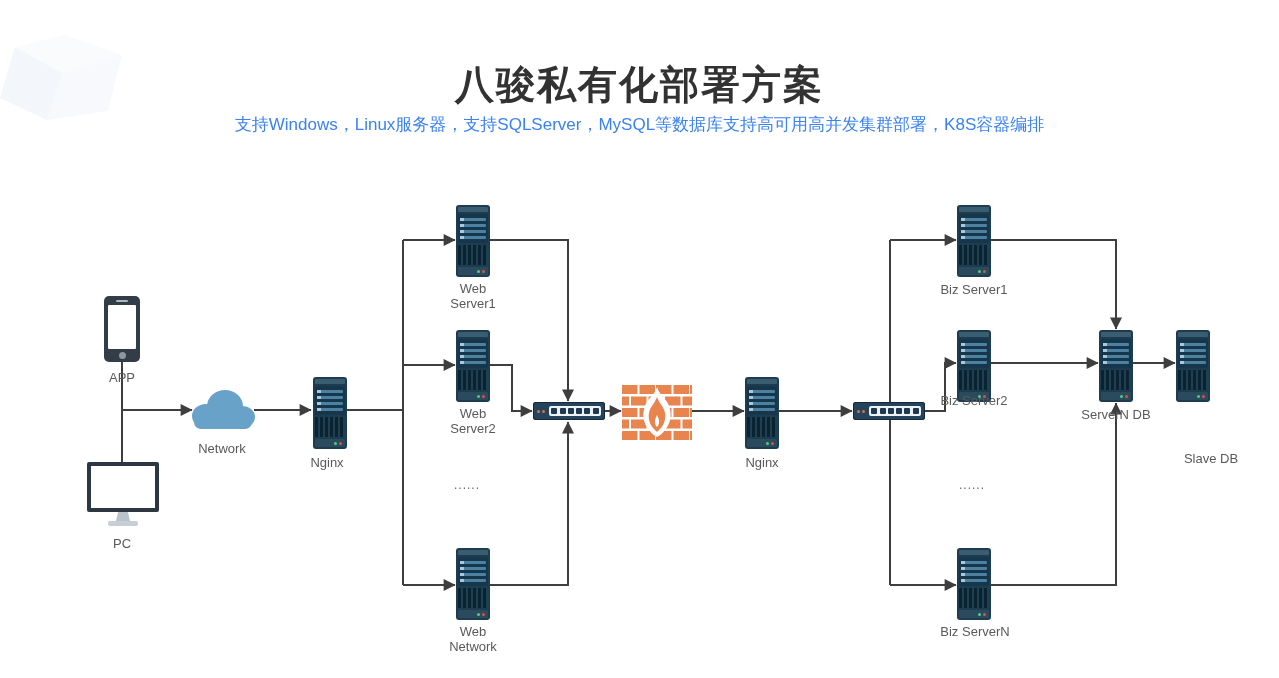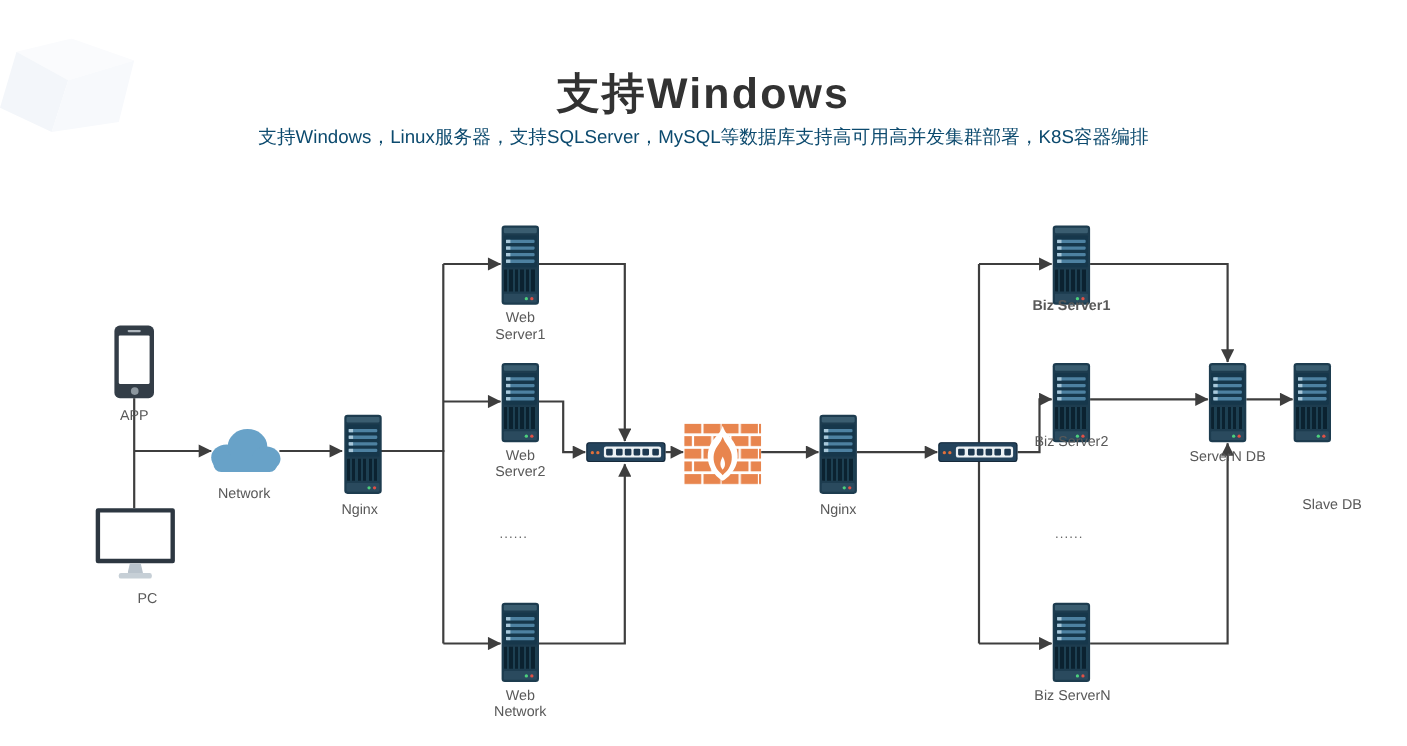--- a/index.html
+++ b/index.html
@@ -2,21 +2,21 @@
 <html><head>
 <meta charset="utf-8">
 <style>
   html,body{margin:0;padding:0;background:#fff;}
   .canvas{position:relative;width:1279px;height:678px;background:#fff;overflow:hidden;
           font-family:"Liberation Sans",sans-serif;}
   .decor{position:absolute;left:0;top:35px;z-index:0;}
   .title{position:absolute;top:58px;left:0;right:0;margin:0;text-align:center;
          font-size:39px;font-weight:800;color:#323232;letter-spacing:2px;z-index:3;}
   .subtitle{position:absolute;top:113px;left:0;right:0;margin:0;text-align:center;
-            font-size:17px;color:#0c4a6e;z-index:3;}
+            font-size:17px;color:#3b82f6;z-index:3;}
   .diagram{position:absolute;inset:0;z-index:1;}
   .wires{position:absolute;left:0;top:0;z-index:1;}
   
   .nlabel{position:absolute;color:#595959;font-size:13px;line-height:15px;text-align:center;z-index:3;}
   .nlabel span{display:block;}
   .ellipsis{position:absolute;color:#666;font-size:12px;letter-spacing:1px;z-index:3;}
   
   .server{position:absolute;width:34px;height:72px;background:#1d3c4f;border-radius:3px;
           display:flex;flex-direction:column;padding:2px;box-sizing:border-box;z-index:2;}
   .srv-cap{height:5px;background:#3a5d70;border-radius:1px;margin-bottom:2px;}
@@ -60,21 +60,21 @@
 <body>
 
 <div class="canvas">
 
   <svg class="decor" width="140" height="100" viewBox="0 0 140 100">
     <polygon points="15,12 65,0 122,20 62,38" fill="#fafbfd"></polygon>
     <polygon points="15,12 62,38 47,85 0,63" fill="#f3f6fa"></polygon>
     <polygon points="62,38 122,20 108,76 47,85" fill="#f7f9fc"></polygon>
   </svg>
 
-  <h1 class="title">支持Windows</h1>
+  <h1 class="title">八骏私有化部署方案</h1>
   <p class="subtitle">支持Windows，Linux服务器，支持SQLServer，MySQL等数据库支持高可用高并发集群部署，K8S容器编排</p>
 
   <div class="diagram">
 
     <svg class="wires" width="1279" height="678" viewBox="0 0 1279 678">
       <defs>
         <marker id="ah" viewBox="0 0 10 10" refX="9.5" refY="5" markerWidth="7" markerHeight="6" orient="auto-start-reverse">
           <path d="M0,0 L10,5 L0,10 Z" fill="#3e3e3e"></path>
         </marker>
       </defs>
@@ -109,21 +109,21 @@
       <span class="ph-screen"></span>
       <span class="ph-home"></span>
     </div>
     <div class="nlabel" style="left:92px;top:370px;width:60px;">APP</div>
 
     <div class="monitor">
       <div class="mon-screen"></div>
       <div class="mon-neck"></div>
       <div class="mon-base"></div>
     </div>
-    <div class="nlabel" style="left:104px;top:536px;width:60px;">PC</div>
+    <div class="nlabel" style="left:92px;top:536px;width:60px;">PC</div>
 
     <svg class="cloud" width="72" height="52" viewBox="0 0 72 52">
       <g fill="#68a2c8">
         <ellipse cx="20" cy="33" rx="14" ry="12"></ellipse>
         <ellipse cx="39" cy="23" rx="18" ry="16"></ellipse>
         <ellipse cx="56" cy="34" rx="13" ry="11"></ellipse>
         <rect x="8" y="31" width="58" height="15" rx="7"></rect>
       </g>
     </svg>
     <div class="nlabel" style="left:182px;top:441px;width:80px;">Network</div>
@@ -269,21 +269,21 @@
           <i></i>
           <i></i>
           <i></i>
         </span>
   <span class="srv-vent"></span>
   <span class="srv-foot">
           <b class="led g"></b>
           <b class="led r"></b>
         </span>
 </div>
-    <div class="nlabel" style="left:934px;top:270px;width:80px;font-weight:bold;">Biz Server1</div>
+    <div class="nlabel" style="left:934px;top:282px;width:80px;">Biz Server1</div>
 
     <div class="server" style="left:957px;top:330px;">
   <span class="srv-cap"></span>
   <span class="srv-bays">
           <i></i>
           <i></i>
           <i></i>
           <i></i>
         </span>
   <span class="srv-vent"></span>

